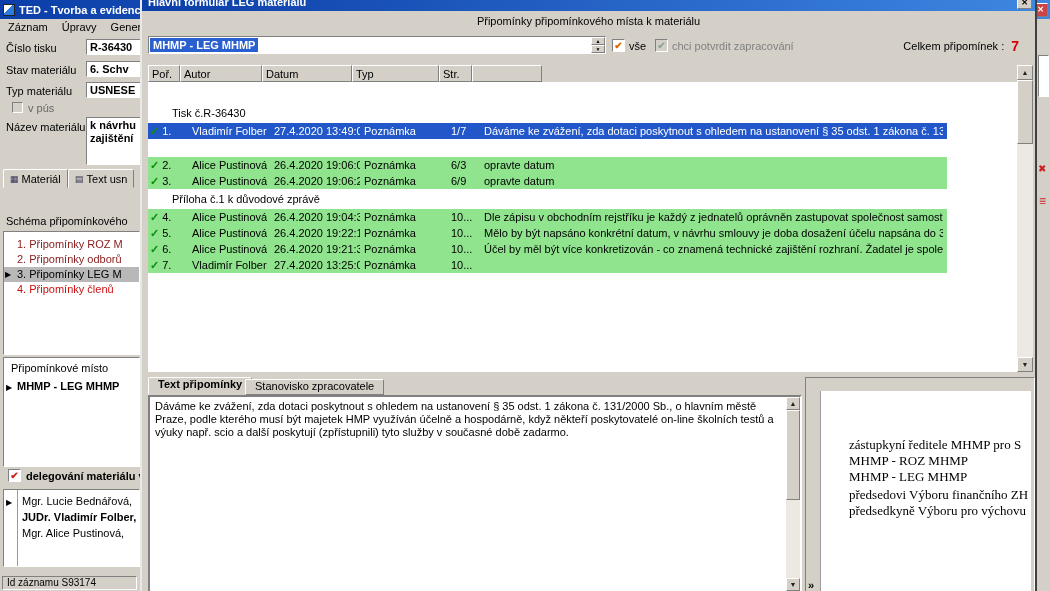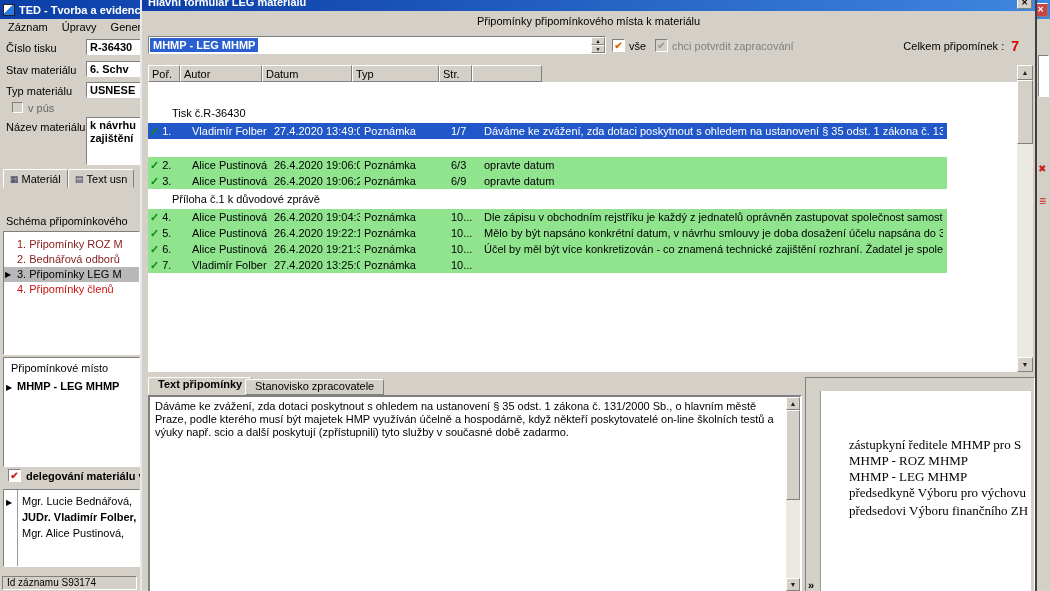--- a/index.html
+++ b/index.html
@@ -97,21 +97,21 @@
 
   <span class="abs" style="left:6px;top:215px;white-space:nowrap">Schéma připomínkového</span>
 
   <div class="abs sunken" style="left:3px;top:231px;width:137px;height:124px;padding-top:5px">
     <div class="schema-item maroon">
       <span>1.</span>
       <span>Připomínky ROZ M</span>
     </div>
     <div class="schema-item maroon">
       <span>2.</span>
-      <span>Bednářová odborů</span>
+      <span>Připomínky odborů</span>
     </div>
     <div class="schema-item selected">
       <span class="cursor" style="position:absolute;left:1px">▶</span>
       <span>3.</span>
       <span>Připomínky LEG M</span>
     </div>
     <div class="schema-item redtxt">
       <span>4.</span>
       <span>Připomínky členů</span>
     </div>
@@ -292,20 +292,20 @@
       <span class="sbtn raised" style="height:13px">
           <i style="font-style:normal">▼</i>
         </span>
     </div>
 
     <div class="preview-outer" style="left:663px;top:384px;width:230px;height:216px">
       <div class="preview-page">
         <div class="pline" style="margin-top:46px">zástupkyní ředitele MHMP pro S</div>
         <div class="pline">MHMP - ROZ MHMP</div>
         <div class="pline">MHMP - LEG MHMP</div>
+        <div class="pline" style="margin-top:2px">předsedovi Výboru finančního ZH</div>
         <div class="pline">předsedkyně Výboru pro výchovu</div>
-        <div class="pline" style="margin-top:2px">předsedovi Výboru finančního ZH</div>
       </div>
       <span style="position:absolute;left:2px;bottom:1px;font-size:11px;font-weight:bold">»</span>
     </div>
 
   </div>
 </div>
 
 </body></html>

